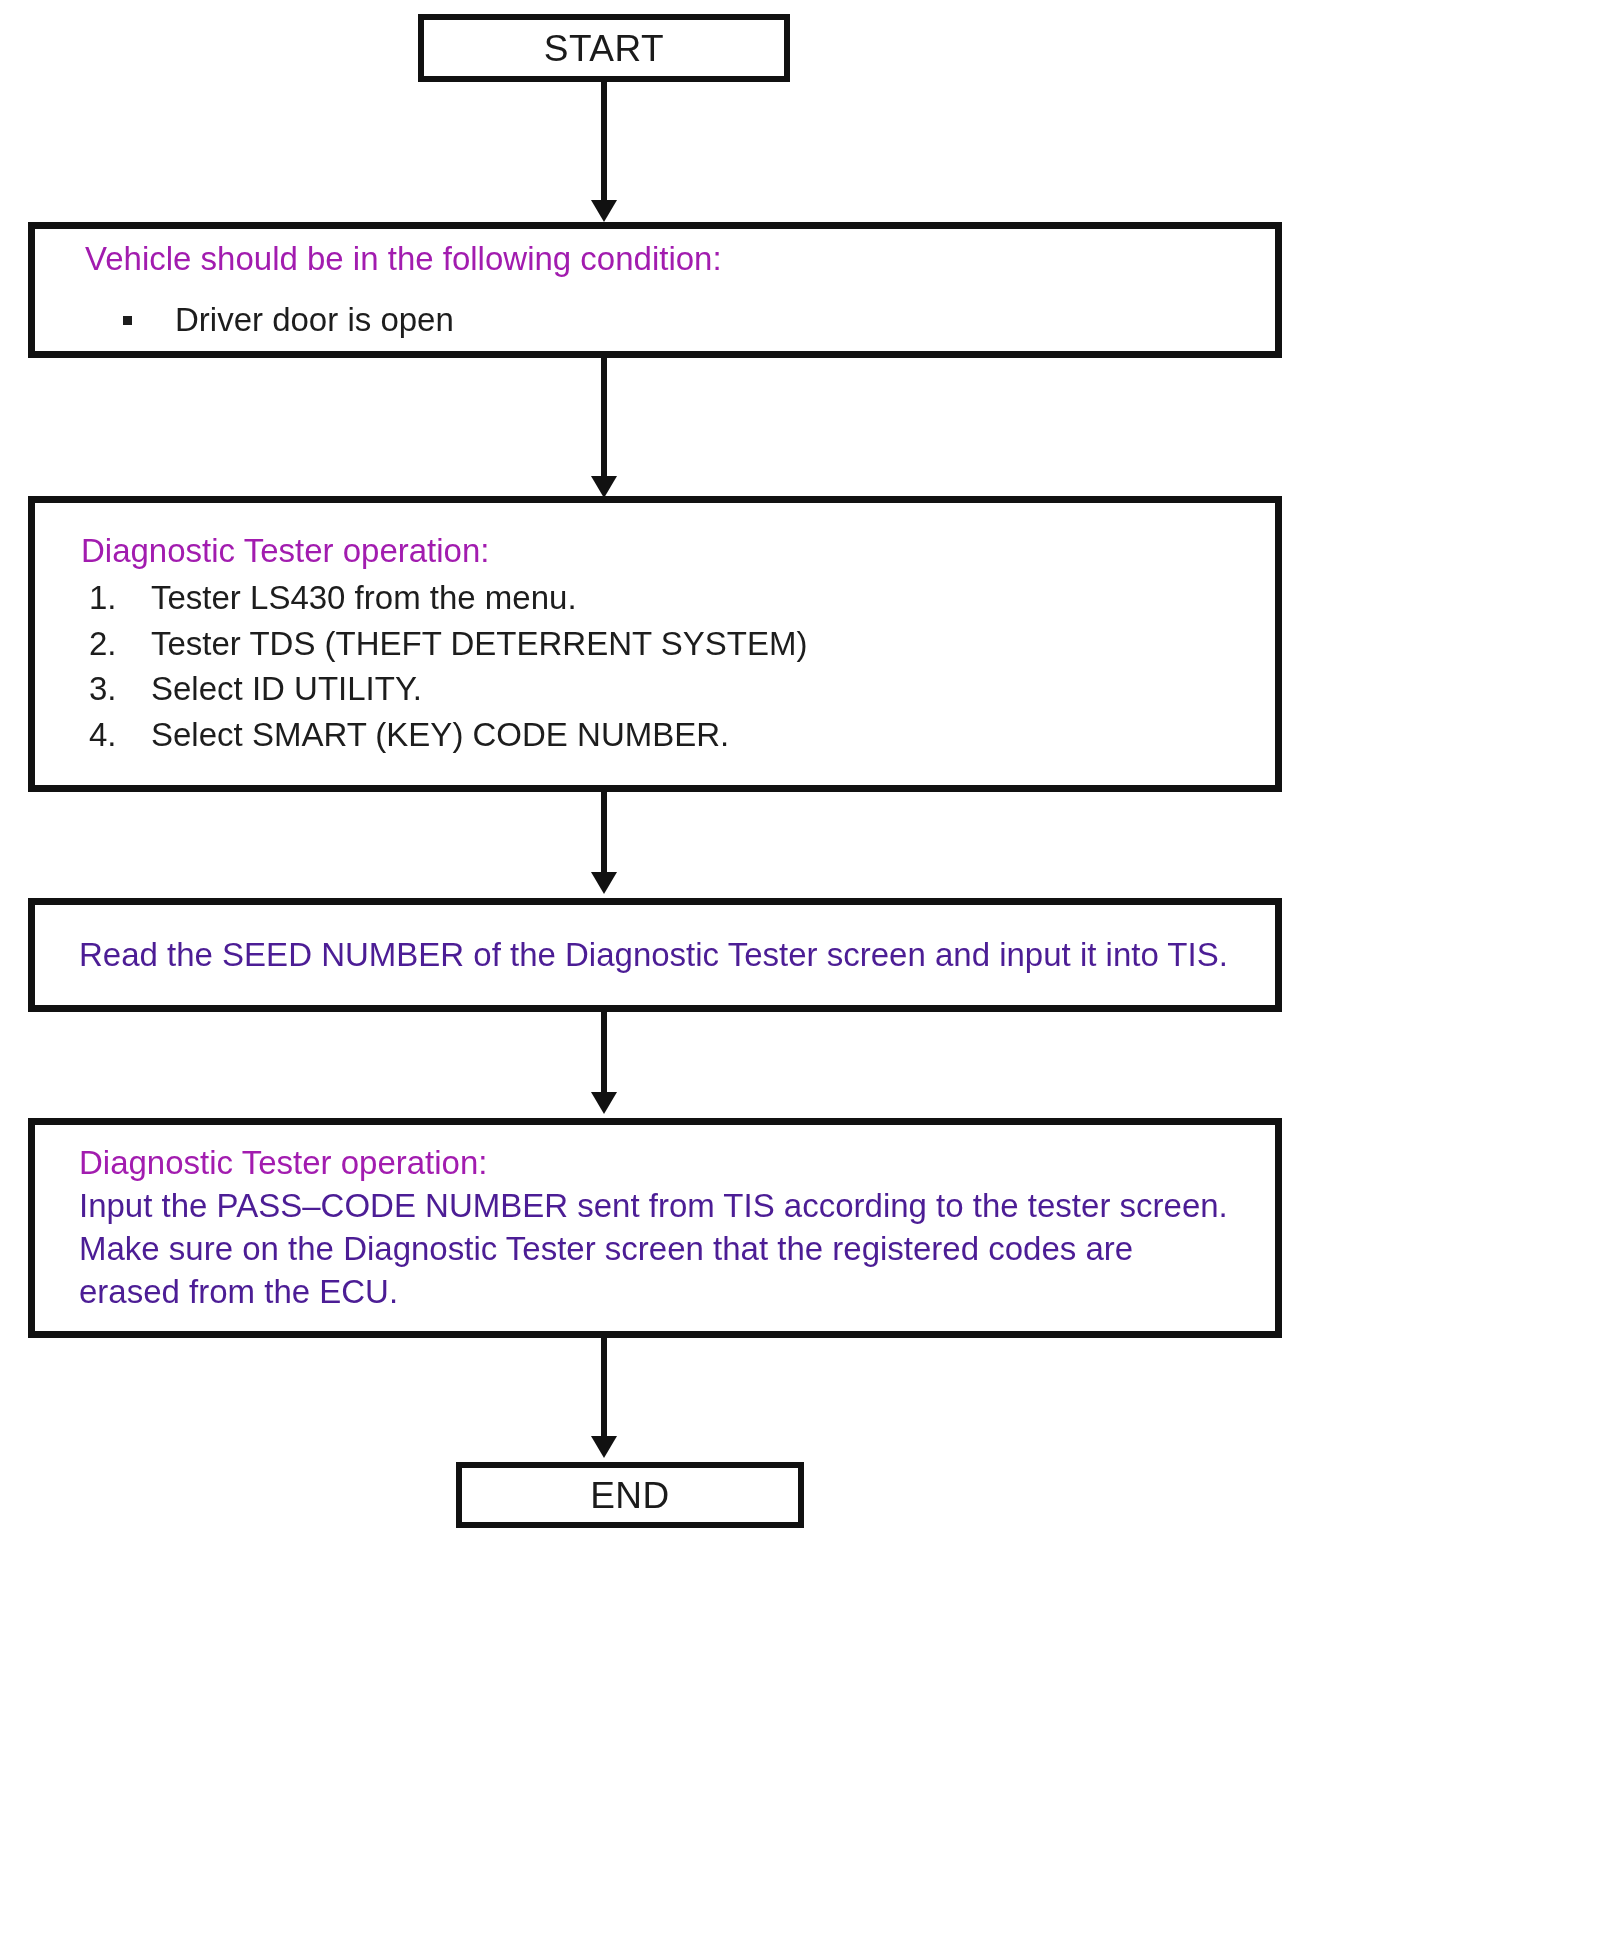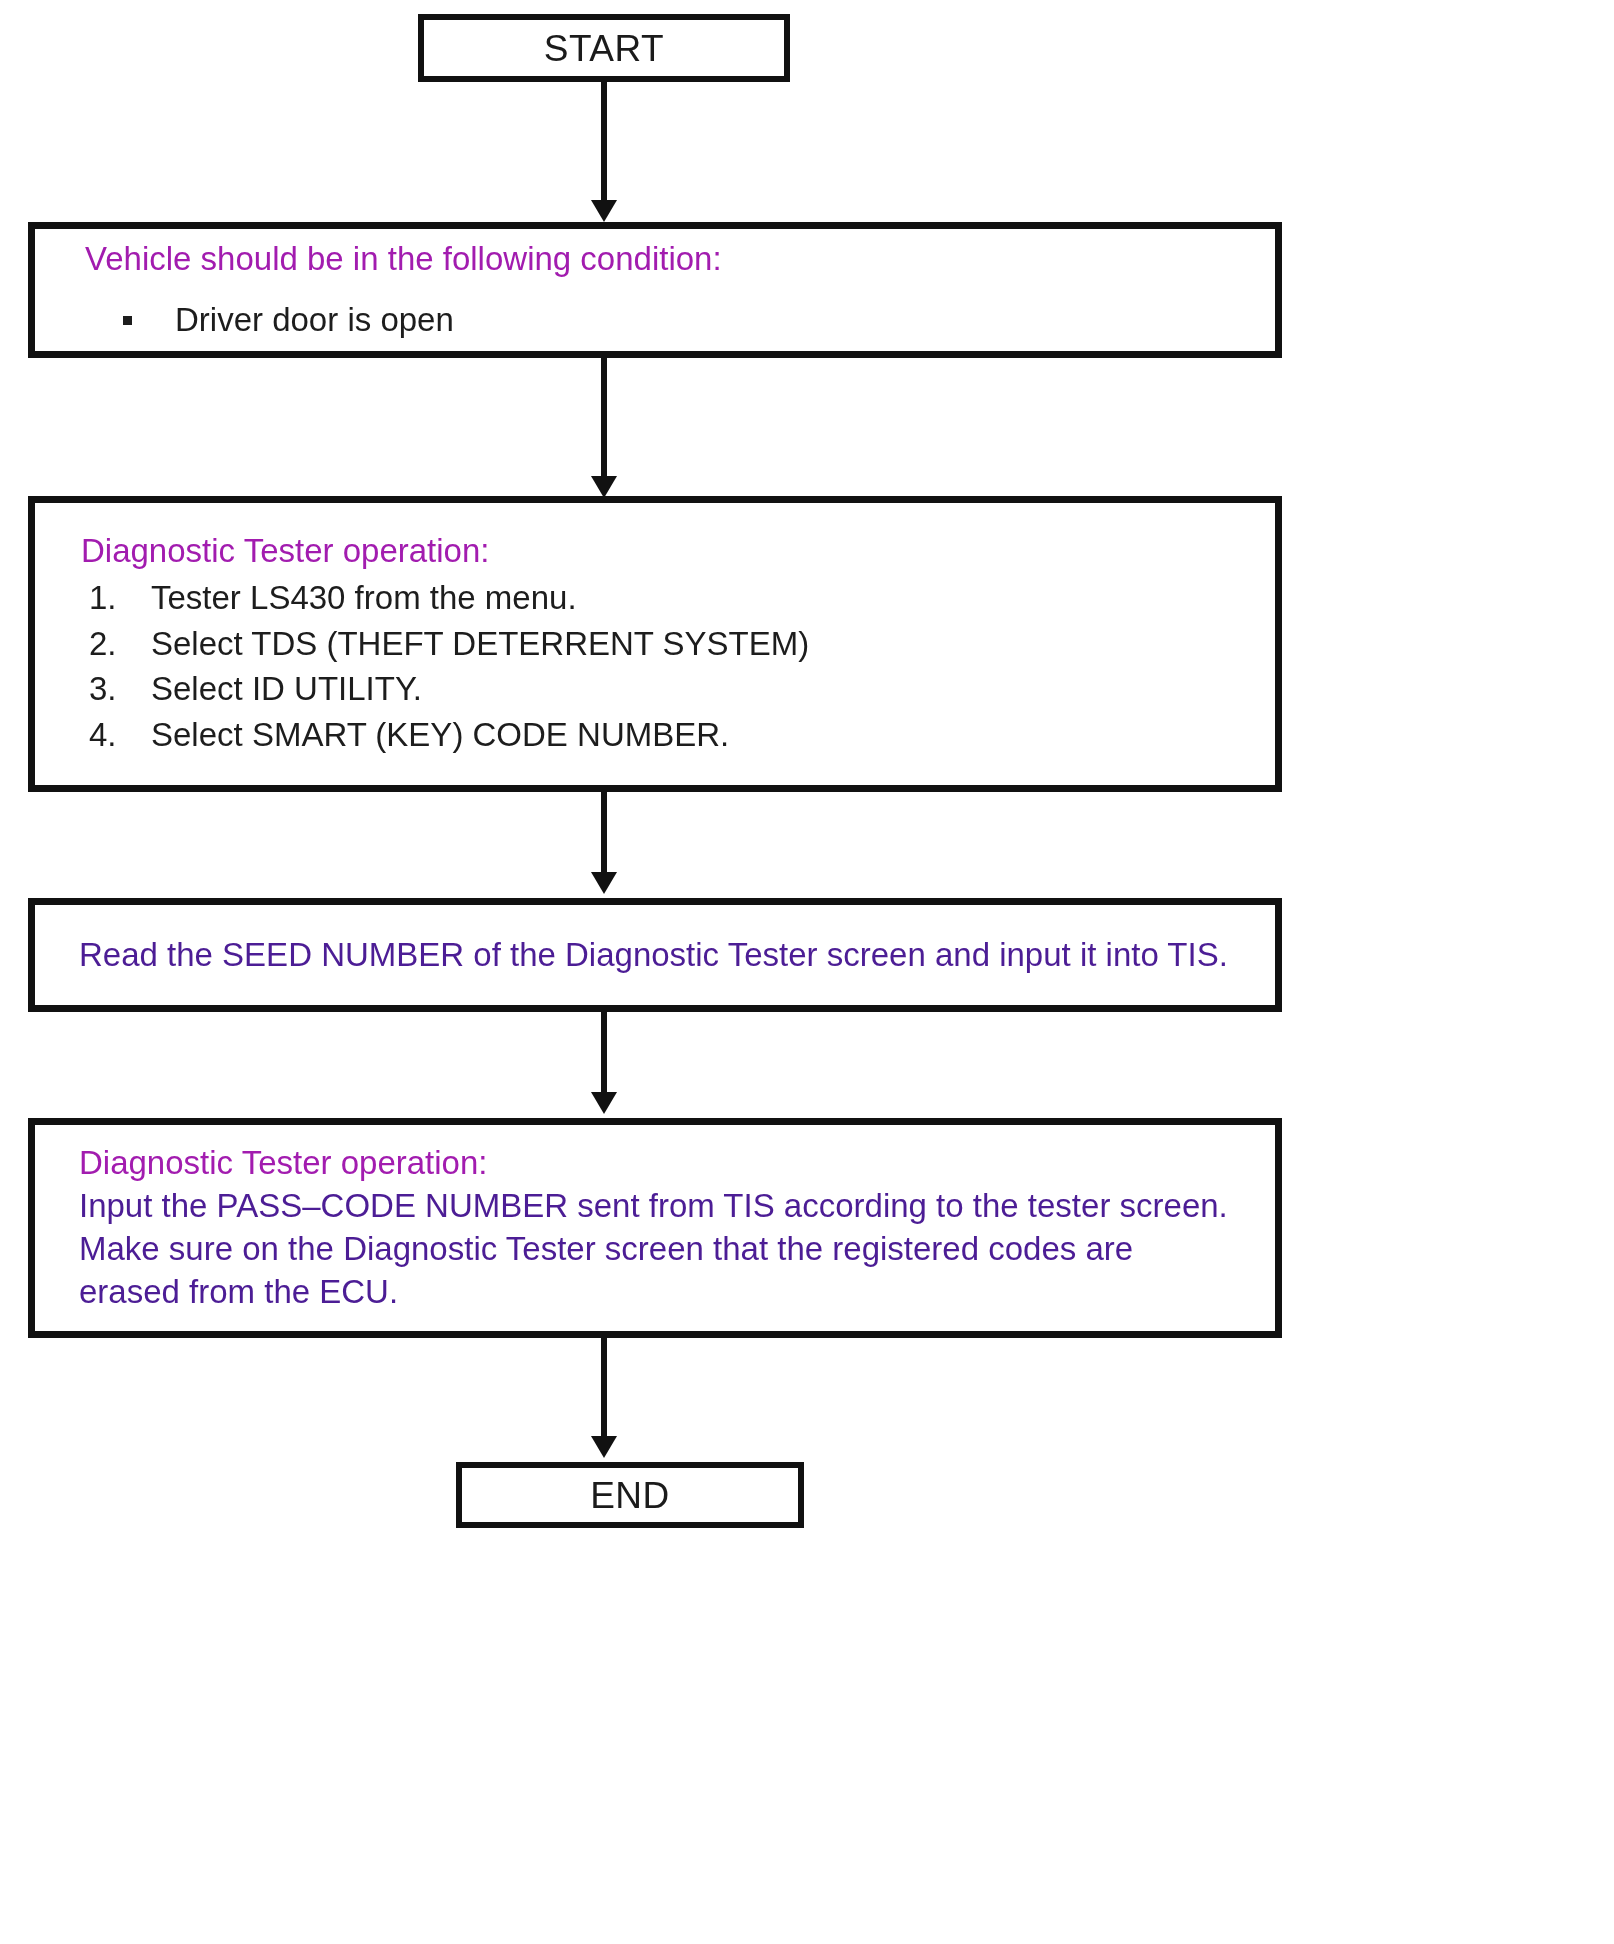--- a/index.html
+++ b/index.html
@@ -140,21 +140,21 @@
 
   <div class="fbox" style="left:28px; top:496px; width:1254px; height:296px; padding:20px 40px 20px 46px;">
     <div class="lead">Diagnostic Tester operation:</div>
     <ol class="numbers">
       <li>
         <span class="num">1.</span>
         <span>Tester LS430 from the menu.</span>
       </li>
       <li>
         <span class="num">2.</span>
-        <span>Select TDS (THEFT DETERRENT SYSTEM)</span>
+        <span>Tester TDS (THEFT DETERRENT SYSTEM)</span>
       </li>
       <li>
         <span class="num">3.</span>
         <span>Select ID UTILITY.</span>
       </li>
       <li>
         <span class="num">4.</span>
         <span>Select SMART (KEY) CODE NUMBER.</span>
       </li>
     </ol>

